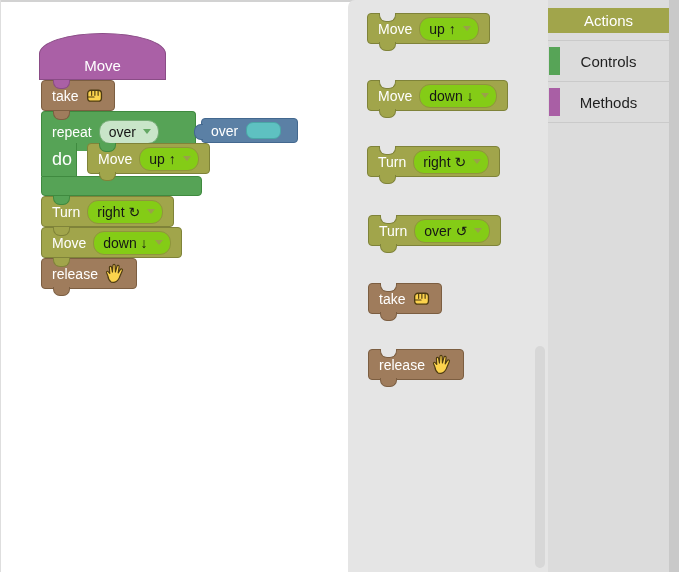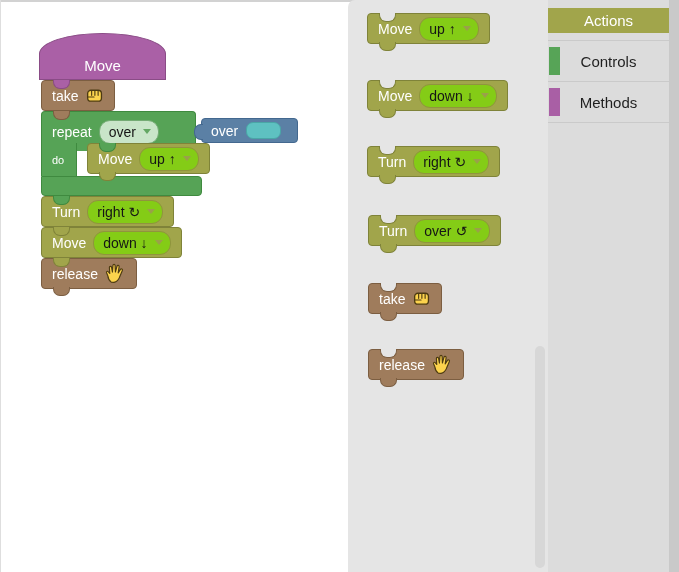--- a/index.html
+++ b/index.html
@@ -54,21 +54,21 @@
   
   .start {
     height:47px; justify-content:center; padding-top:18px;
     border-radius:0; border-top-left-radius:50% 44%; border-top-right-radius:50% 44%;
     font-size:15px;
   }
   .repeat-r1 { border-radius:4px 4px 0 0; border-bottom:none; height:40px; }
   .repeat-spine {
     position:absolute; box-sizing:border-box; background:#56a356;
     border-left:1px solid #3f8a3f; border-right:1px solid #3f8a3f;
-    color:#fff; font-size:11px; display:flex; align-items:center; padding-left:10px;
+    color:#fff; font-size:18px; display:flex; align-items:center; padding-left:10px;
   }
   .repeat-bar {
     position:absolute; box-sizing:border-box; background:#56a356;
     border:1px solid #3f8a3f; border-radius:0 4px 4px 4px;
   }
   .overblk { height:25px; padding:0 9px; gap:8px; }
   .ltab {
     position:absolute; left:-8px; top:5px; width:8px; height:14px;
     background:#5b80a5; border:1px solid #43688f; border-right:none;
     border-radius:7px 0 0 7px;

